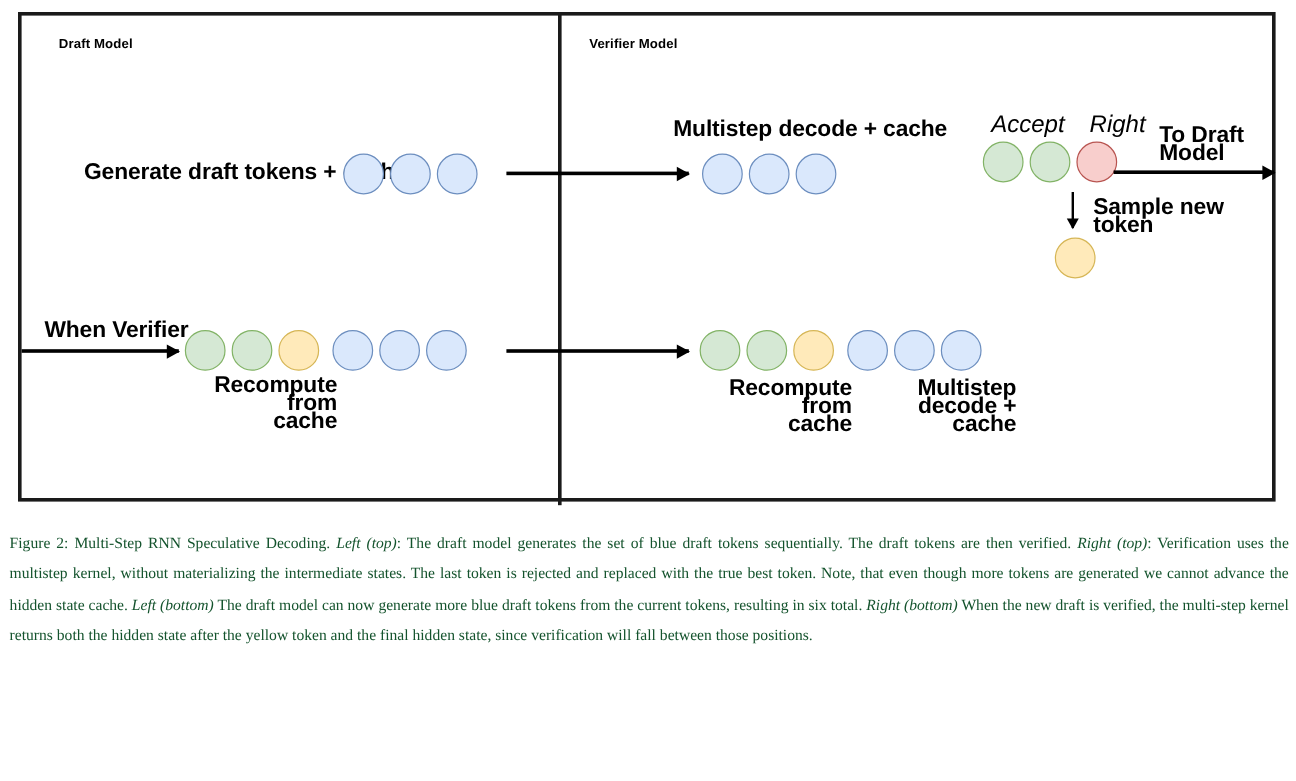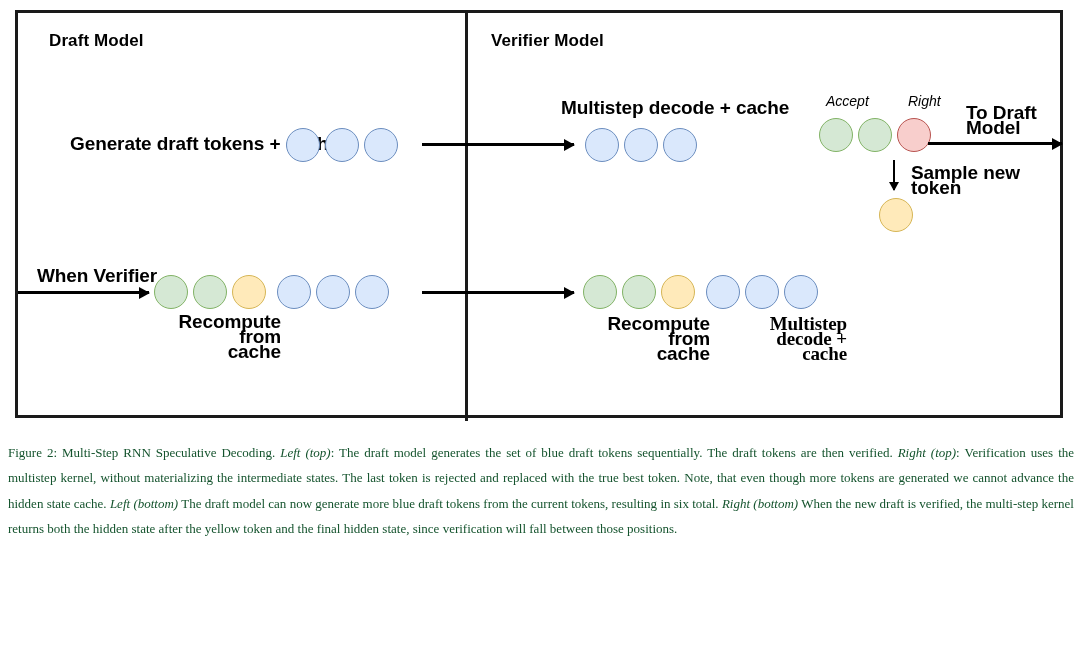--- a/index.html
+++ b/index.html
@@ -32,21 +32,21 @@
     left: 465px;
     top: 10px;
     width: 3px;
     height: 411px;
     background: #1a1a1a;
   }
 
   .panel-title {
     position: absolute;
     font-weight: bold;
-    font-size: 17px;
+    font-size: 11px;
     letter-spacing: 0.1px;
     white-space: nowrap;
   }
   #draft-model-title { left: 46px; top: 28px; }
   #verifier-model-title { left: 488px; top: 28px; }
 
   
   .token-row {
     position: absolute;
     display: flex;
@@ -74,21 +74,21 @@
     position: absolute;
     font-weight: bold;
     font-size: 19px;
     line-height: 15px;
     white-space: pre-line;
     letter-spacing: -0.1px;
   }
   .italic-label {
     position: absolute;
     font-style: italic;
-    font-size: 14px;
+    font-size: 20px;
     white-space: nowrap;
   }
   .center-label { text-align: right; }
 
   
   .arrow-h {
     position: absolute;
     height: 3px;
     background: #000000;
   }
@@ -211,20 +211,20 @@
   <div class="token green"></div>
   <div class="token yellow gap"></div>
   <div class="token blue"></div>
   <div class="token blue"></div>
   <div class="token blue"></div>
 </div>
 
 <div class="bold-label center-label" style="left:585px; top:316px; width:125px;">Recompute from
 cache</div>
 
-<div class="bold-label center-label" style="left:717px; top:316px; width:130px;font-family:Liberation Serif, serif;">Multistep decode +
+<div class="bold-label center-label" style="left:717px; top:316px; width:130px;">Multistep decode +
 cache</div>
 
 <div id="figure-caption">
   <span>Figure 2:</span>
   <span>Multi-Step RNN Speculative Decoding.</span>
   <span id="caption-body"><i>Left (top)</i><span>: The draft model generates the set of blue draft tokens sequentially. The draft tokens are then verified. </span><i>Right (top)</i><span>: Verification uses the multistep kernel, without materializing the intermediate states. The last token is rejected and replaced with the true best token. Note, that even though more tokens are generated we cannot advance the hidden state cache. </span><i>Left (bottom)</i><span> The draft model can now generate more blue draft tokens from the current tokens, resulting in six total. </span><i>Right (bottom)</i><span> When the new draft is verified, the multi-step kernel returns both the hidden state after the yellow token and the final hidden state, since verification will fall between those positions.</span></span>
 </div>
 
 </body></html>

